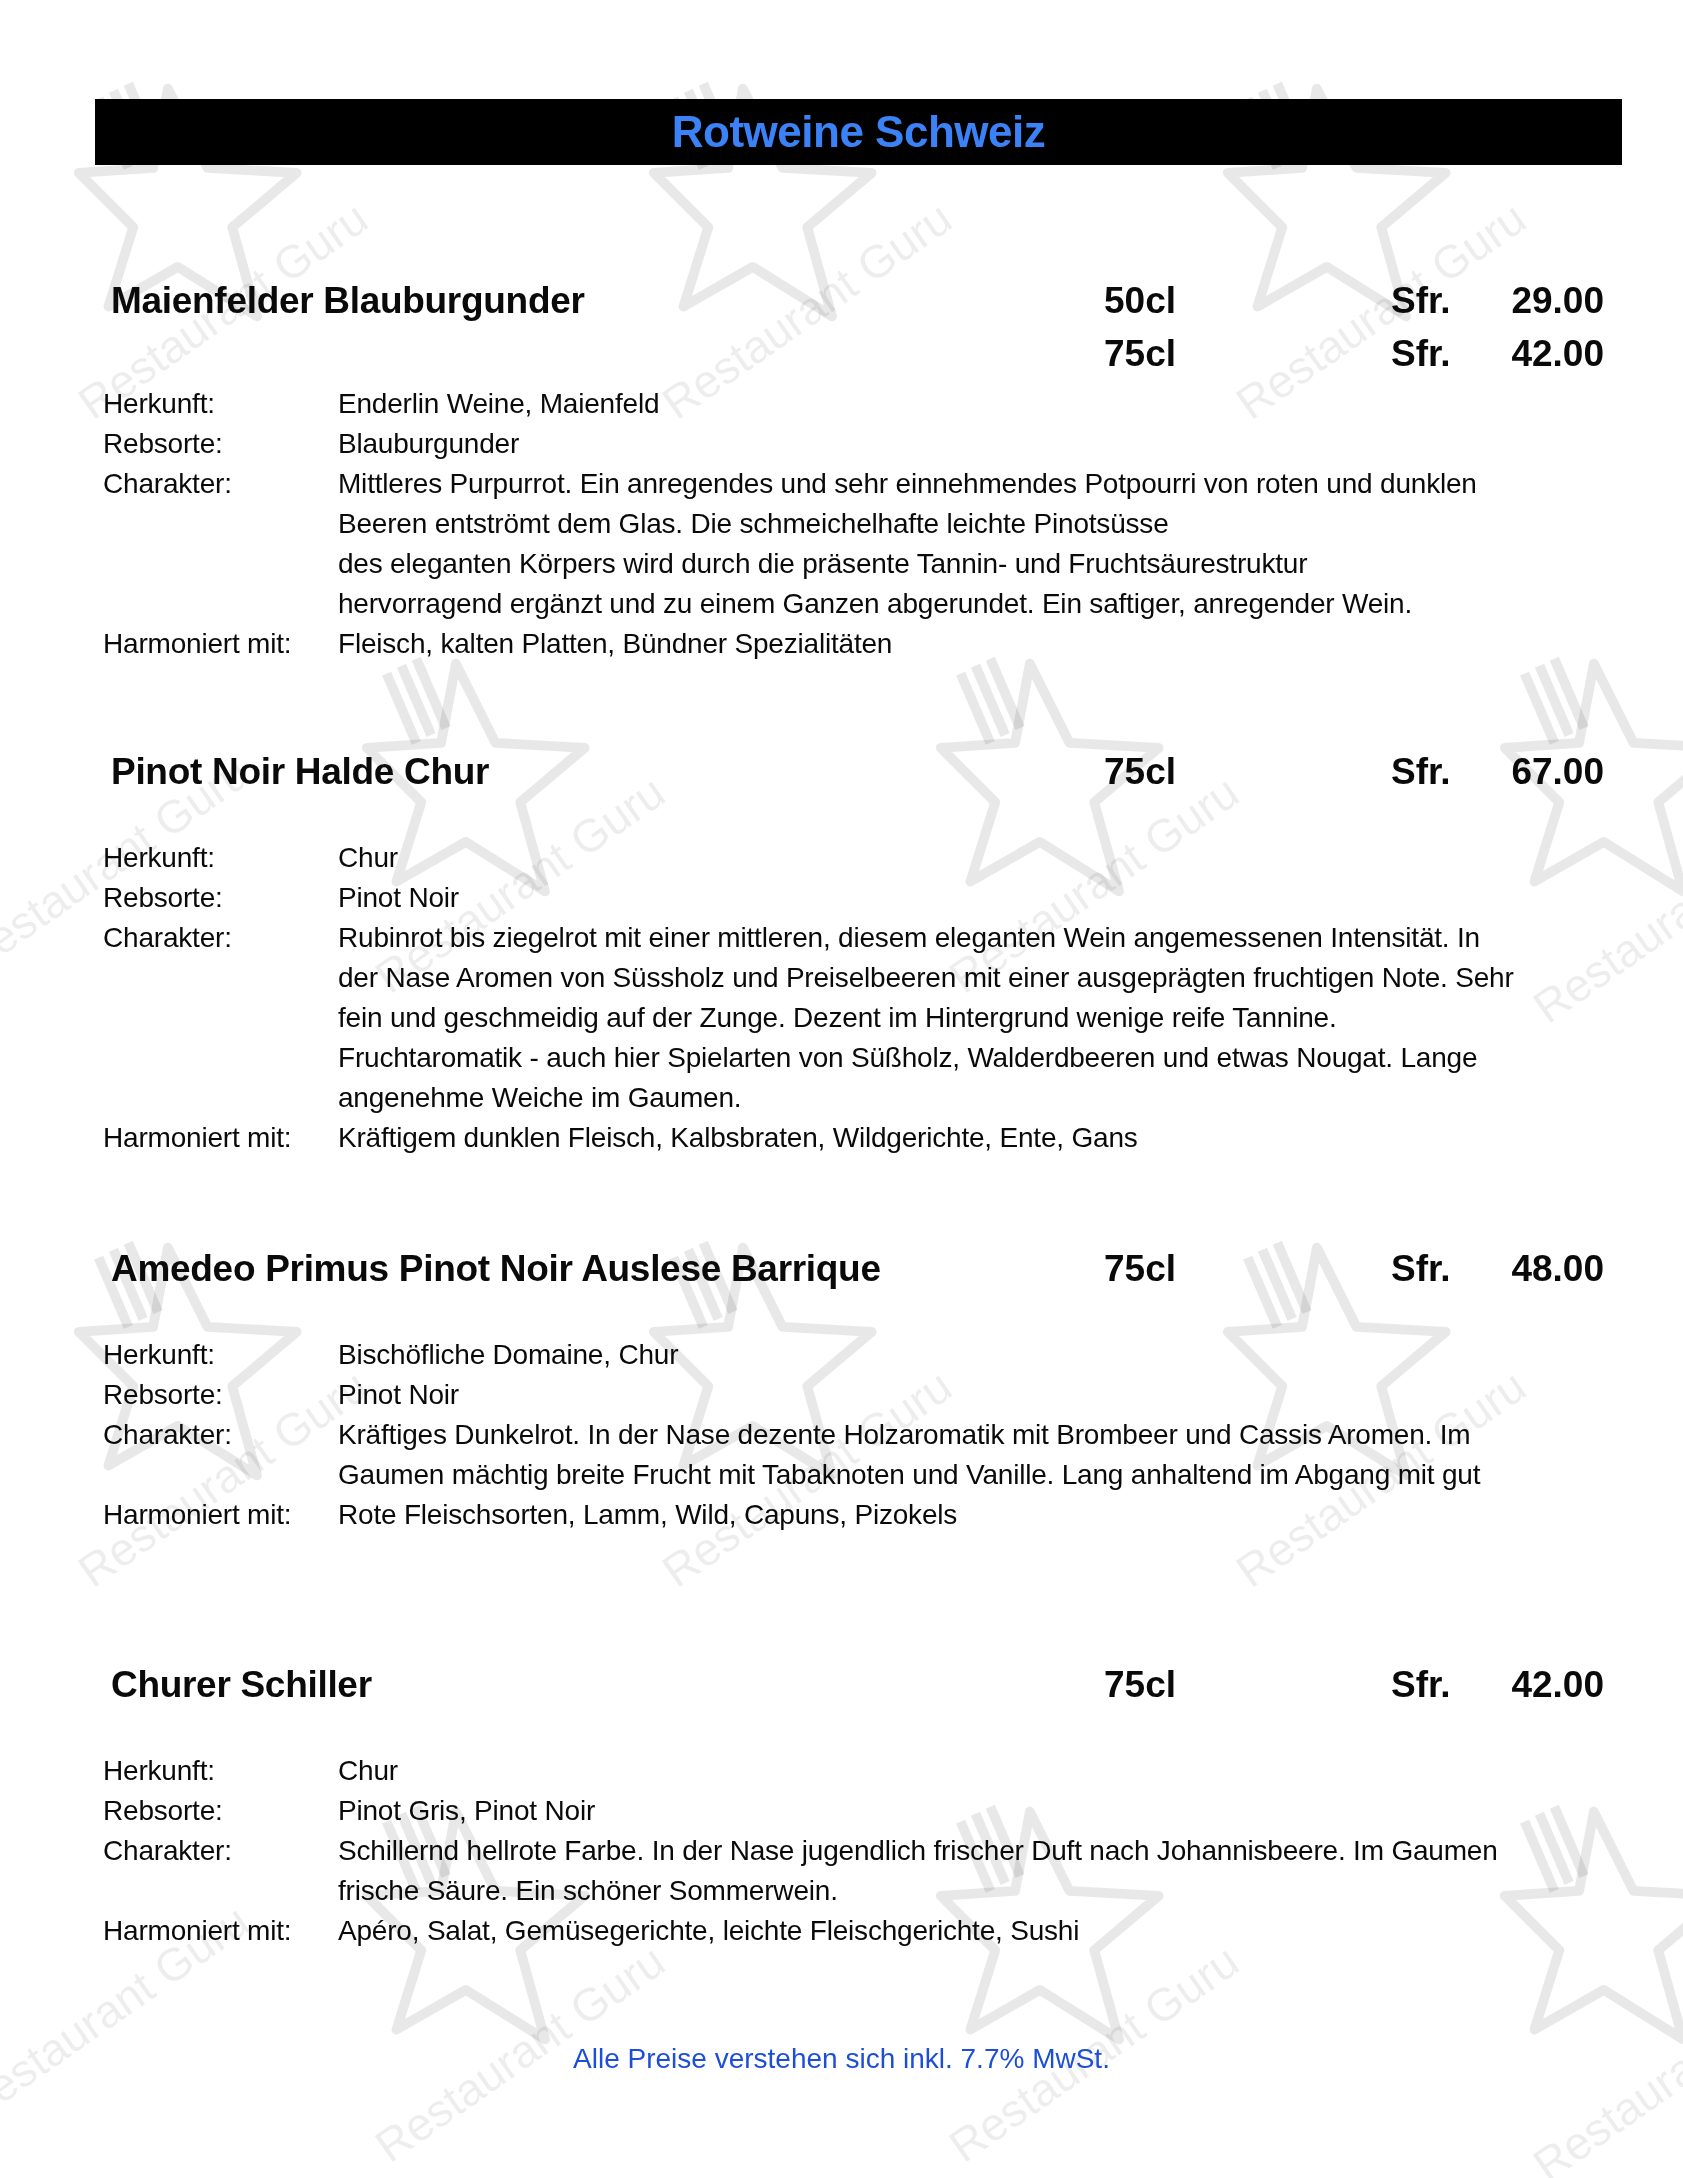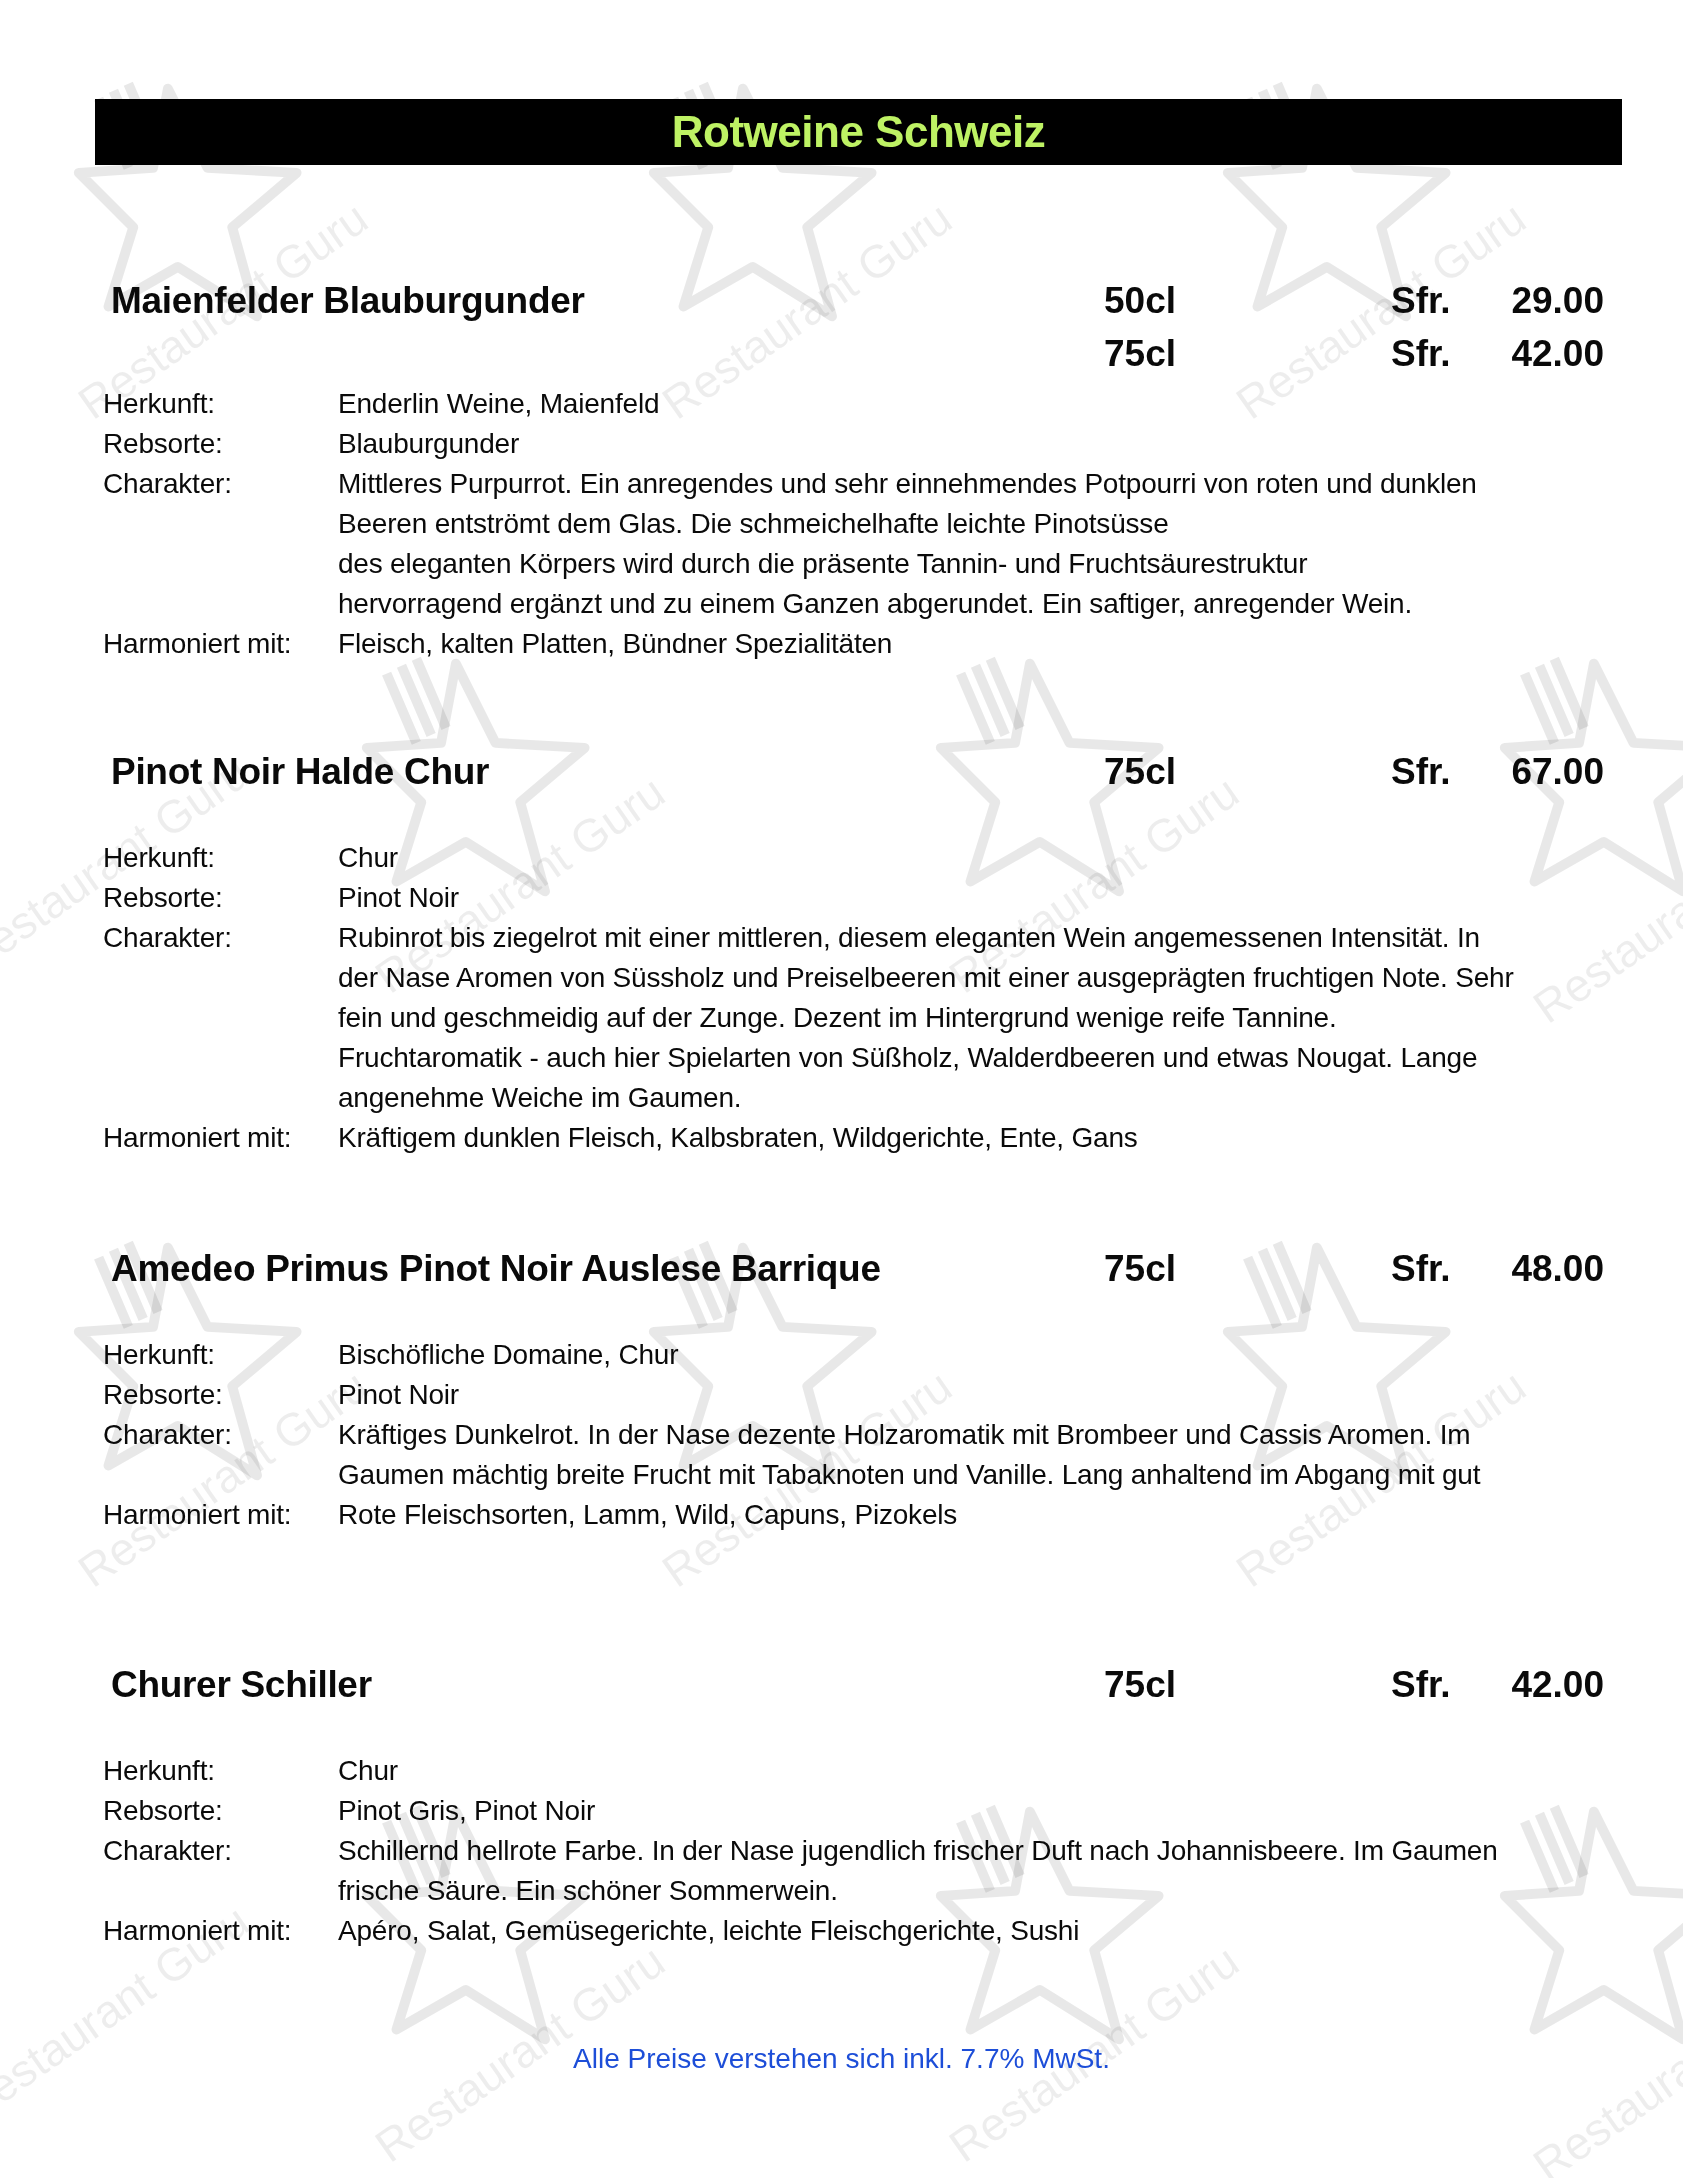--- a/index.html
+++ b/index.html
@@ -30,21 +30,21 @@
     .page { position: absolute; inset: 0; z-index: 1; }
 
     .title-bar {
       position: absolute;
       left: 95px; top: 99px;
       width: 1527px; height: 66px;
       background: #000000;
       display: flex; align-items: center; justify-content: center;
     }
     .title-bar span {
-      color: #bef264;
+      color: #3b82f6;
       font-weight: bold;
       font-size: 44px;
       letter-spacing: -0.5px;
     }
 
     .wine {
       position: absolute;
       left: 95px;
       width: 1515px;
     }

